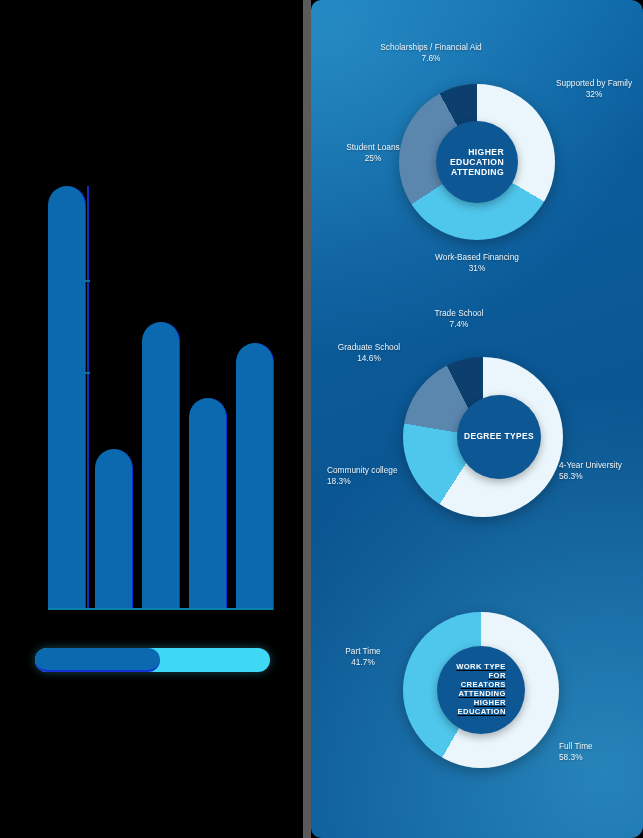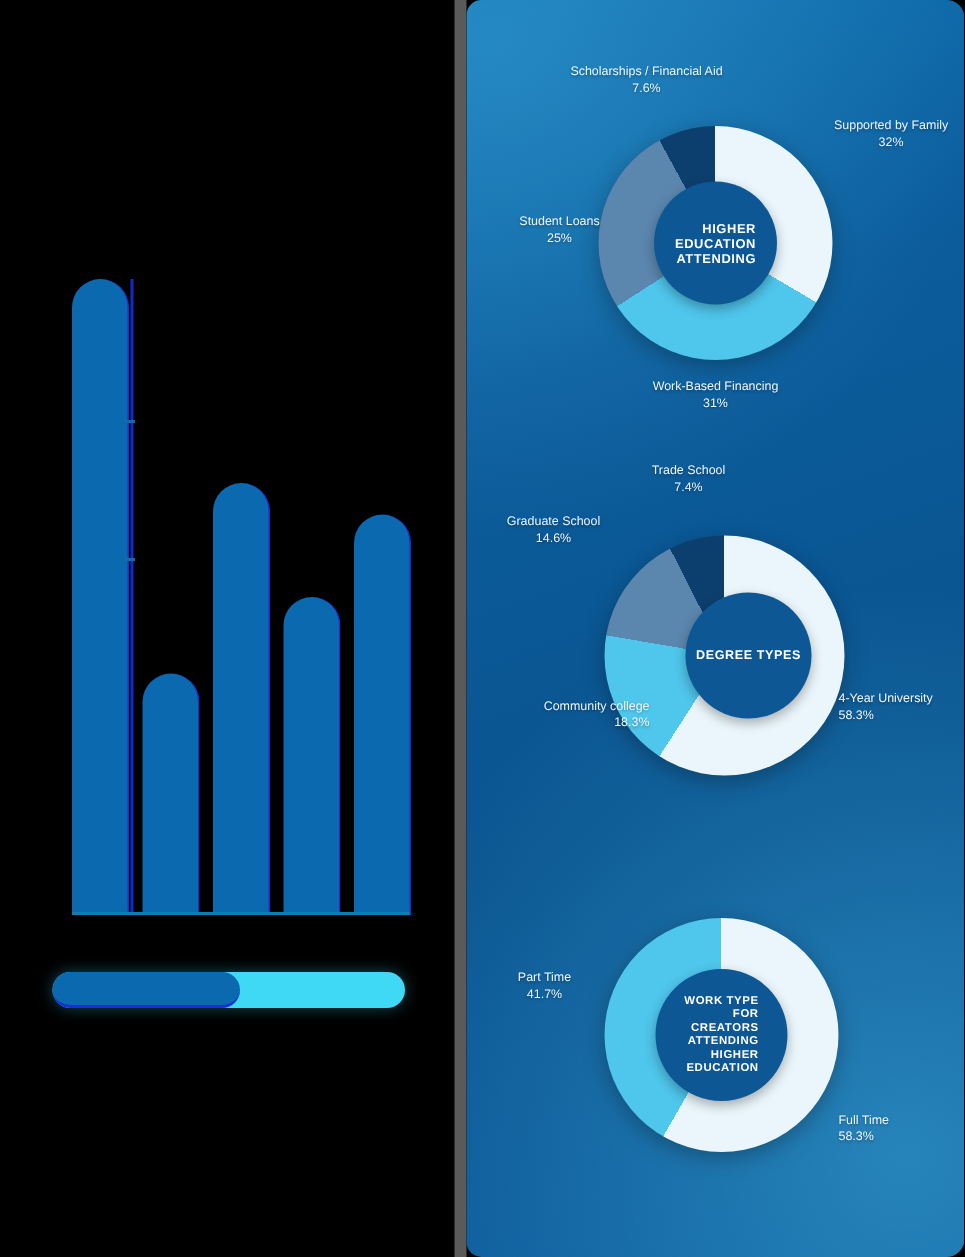--- a/index.html
+++ b/index.html
@@ -173,28 +173,28 @@
     </div>
 
     <div class="donut-block" id="block-1" style="top:300px;height:280px;">
       <div class="donut" id="donut-1" style="left: 92px; top: 57px; width: 160px; height: 160px; background: conic-gradient(rgb(234, 246, 251) 0deg, rgb(234, 246, 251) 212.86deg, rgb(79, 198, 236) 212.86deg, rgb(79, 198, 236) 279.675deg, rgb(91, 134, 174) 279.675deg, rgb(91, 134, 174) 332.982deg, rgb(13, 63, 110) 332.982deg, rgb(13, 63, 110) 360deg);"></div>
       <div class="donut-hole" id="hole-1" style="left: 146px; top: 95px; width: 84px; height: 84px; background: rgb(14, 87, 149);">
         <div class="hole-text" id="holetext-1" style="font-size:8.4px;">
             <div>DEGREE TYPES</div>
           </div>
       </div>
       <div class="slice-label" id="lbl-1-0" style="color: rgb(238, 246, 251); top: 160px; left: 248px; text-align: left;">4-Year University<span class="pct">58.3%</span></div>
-      <div class="slice-label" id="lbl-1-1" style="color: rgb(238, 246, 251); top: 165px; left: 2px; width: 120px; text-align: right;">Community college<span class="pct">18.3%</span></div>
+      <div class="slice-label" id="lbl-1-1" style="color: rgb(238, 246, 251); top: 165px; left: 16px; width: 120px; text-align: left;">Community college<span class="pct">18.3%</span></div>
       <div class="slice-label" id="lbl-1-2" style="color: rgb(238, 246, 251); top: 42px; left: -2px; width: 120px; text-align: center;">Graduate School<span class="pct">14.6%</span></div>
       <div class="slice-label" id="lbl-1-3" style="color: rgb(238, 246, 251); top: 8px; left: 88px; width: 120px; text-align: center;">Trade School<span class="pct">7.4%</span></div>
     </div>
 
     <div class="donut-block" id="block-2" style="top:580px;height:258px;">
       <div class="donut" id="donut-2" style="left: 92px; top: 32px; width: 156px; height: 156px; background: conic-gradient(rgb(234, 246, 251) 0deg, rgb(234, 246, 251) 209.88deg, rgb(79, 198, 236) 209.88deg, rgb(79, 198, 236) 360deg);"></div>
-      <div class="donut-hole" id="hole-2" style="left: 126px; top: 66px; width: 88px; height: 88px; background: rgb(14, 87, 149);">
+      <div class="donut-hole" id="hole-2" style="left: 126px; top: 66px; width: 88px; height: 88px; background: rgb(14, 87, 149); text-decoration: underline;">
         <div class="hole-text" id="holetext-2" style="font-size:7.6px;">
             <div>WORK TYPE</div>
             <div>FOR</div>
             <div>CREATORS</div>
             <div>ATTENDING</div>
             <div>HIGHER</div>
             <div>EDUCATION</div>
           </div>
       </div>
       <div class="slice-label" id="lbl-2-0" style="color: rgb(238, 246, 251); top: 128px; left: 248px; text-align: left; margin-top: 33px;">Full Time<span class="pct">58.3%</span></div>

